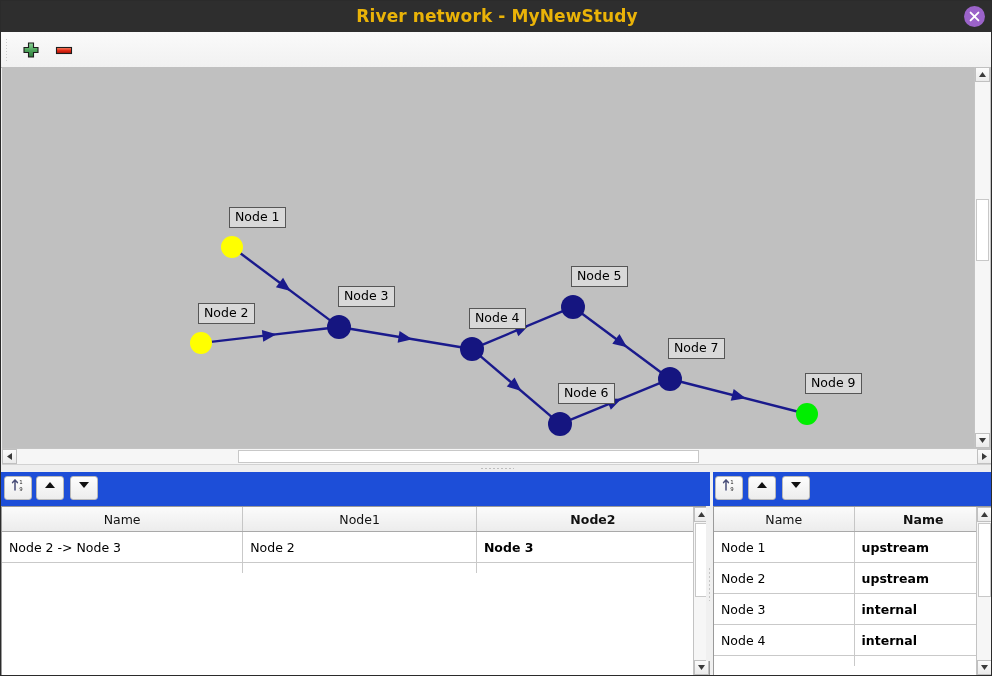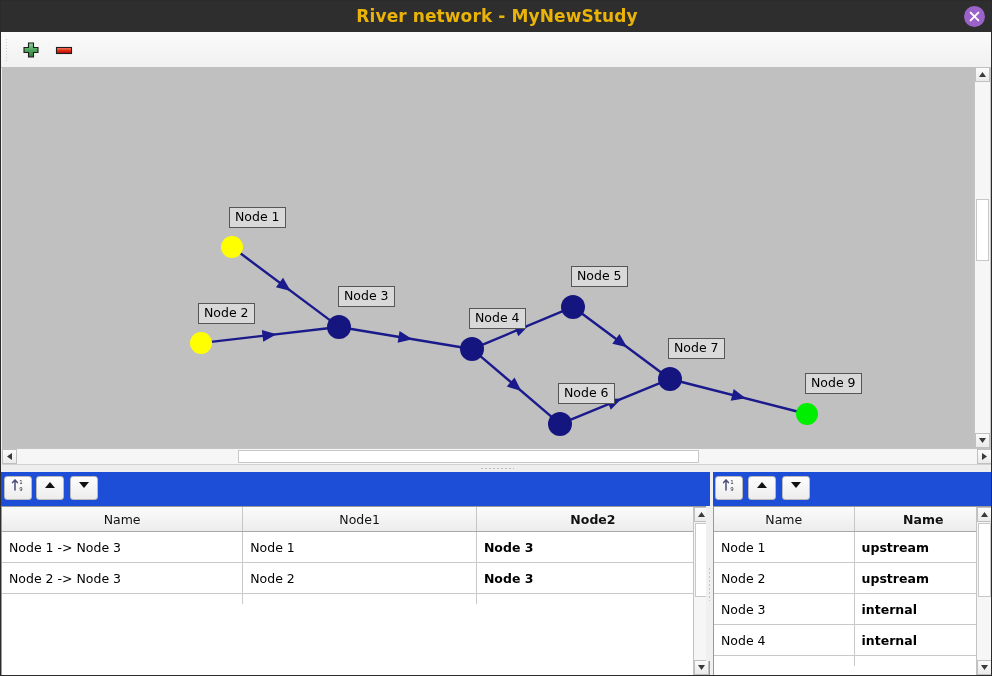--- a/index.html
+++ b/index.html
@@ -428,25 +428,20 @@
         </colgroup>
         <thead>
             <tr>
               <th>Name</th>
               <th>Node1</th>
               <th>Node2</th>
             </tr>
           </thead>
         <tbody>
             <tr>
-              <td>Node 1 -&gt; Node 3</td>
-              <td>Node 1</td>
-              <td>Node 3</td>
-            </tr>
-            <tr>
               <td>Node 2 -&gt; Node 3</td>
               <td>Node 2</td>
               <td>Node 3</td>
             </tr>
             <tr class="spacer">
               <td></td>
               <td></td>
               <td></td>
             </tr>
           </tbody>

